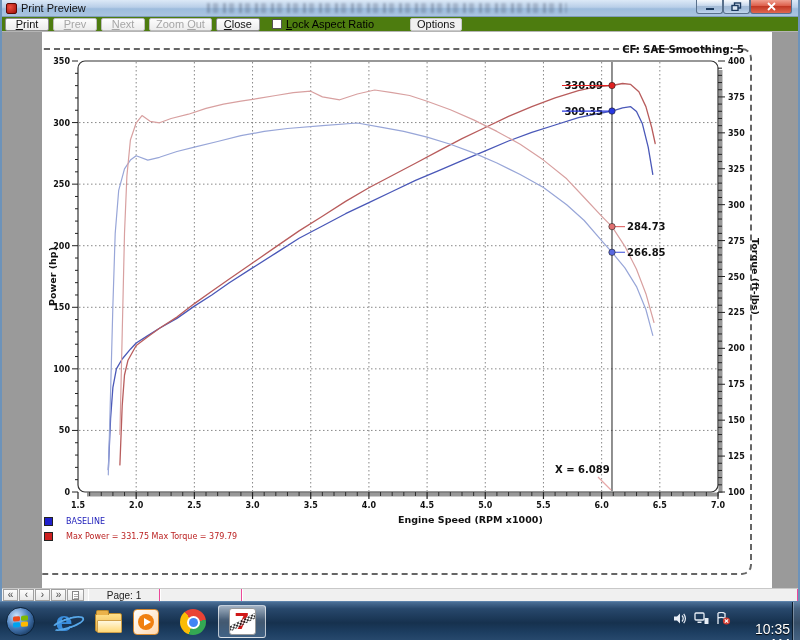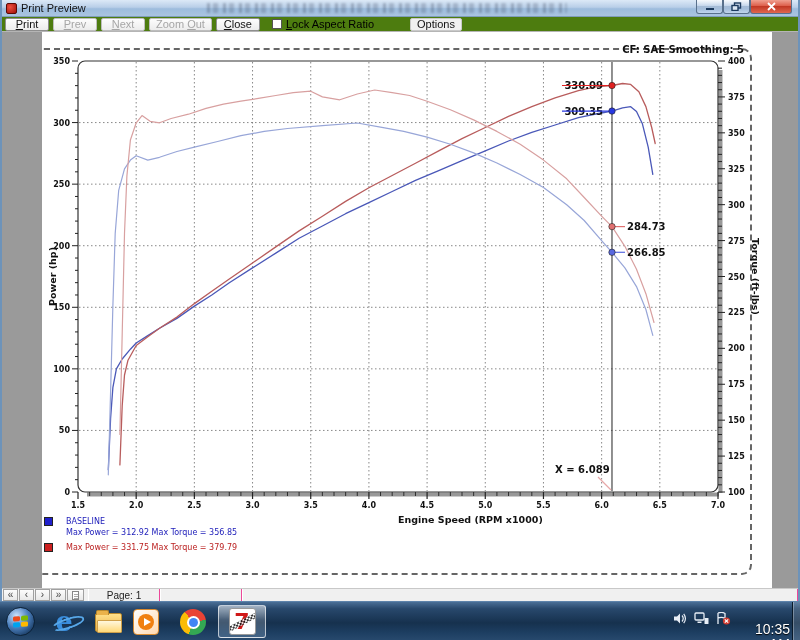--- a/index.html
+++ b/index.html
@@ -375,21 +375,20 @@
             <line x1="572.9927272727273" y1="220.29216666666665" x2="582.9927272727273" y2="220.29216666666665" stroke="#5868e0" stroke-width="1.2"></line>
             <text x="584.9927272727273" y="223.79216666666665" font-size="10" font-weight="bold" fill="#111" font-family="DejaVu Sans, sans-serif">266.85</text>
             <circle cx="569.9927272727273" cy="220.29216666666665" r="3.2" fill="#5868e0" stroke="#222" stroke-width="0.6"></circle>
           </svg>
 
         <div class="runinfo">
           <div class="rrow">
             <span class="rsw" style="background: rgb(32, 32, 204);"></span>
             <div style="color: rgb(34, 34, 187);">
               <div style="padding-left:8px">BASELINE</div>
-              <div style="padding-left:8px">Max Power = 312.92  Max Torque = 356.85</div>
             </div>
           </div>
           <div class="rrow">
             <span class="rsw" style="background: rgb(204, 32, 32);"></span>
             <div style="color: rgb(187, 34, 34);">
               <div style="padding-left:8px">Max Power = 331.75  Max Torque = 379.79</div>
             </div>
           </div>
         </div>
       </div>

